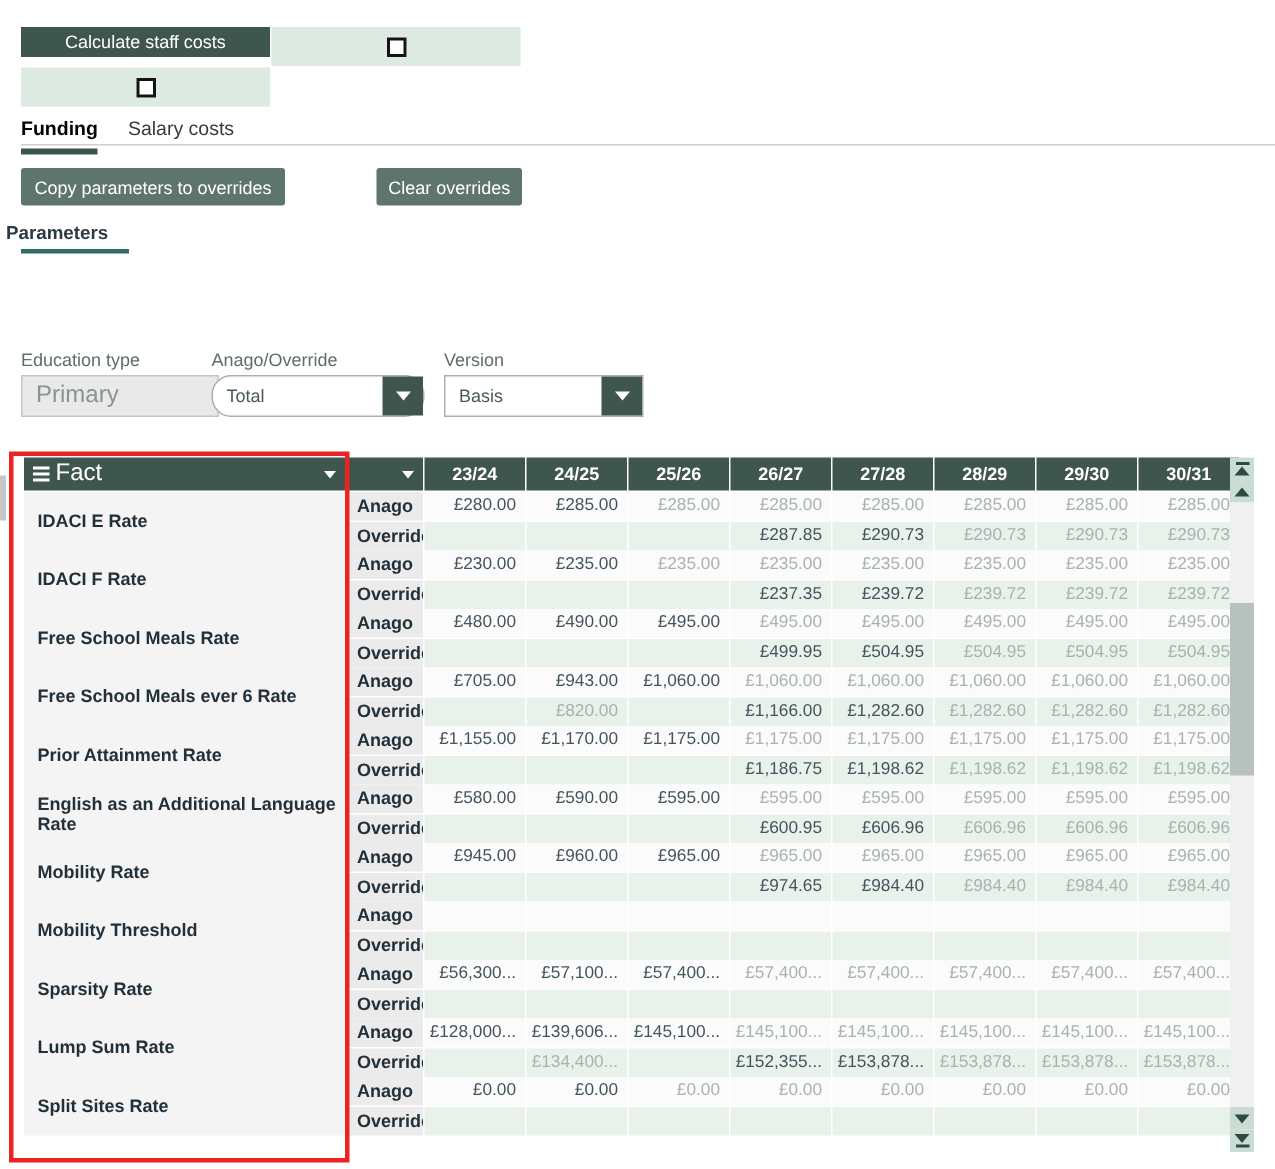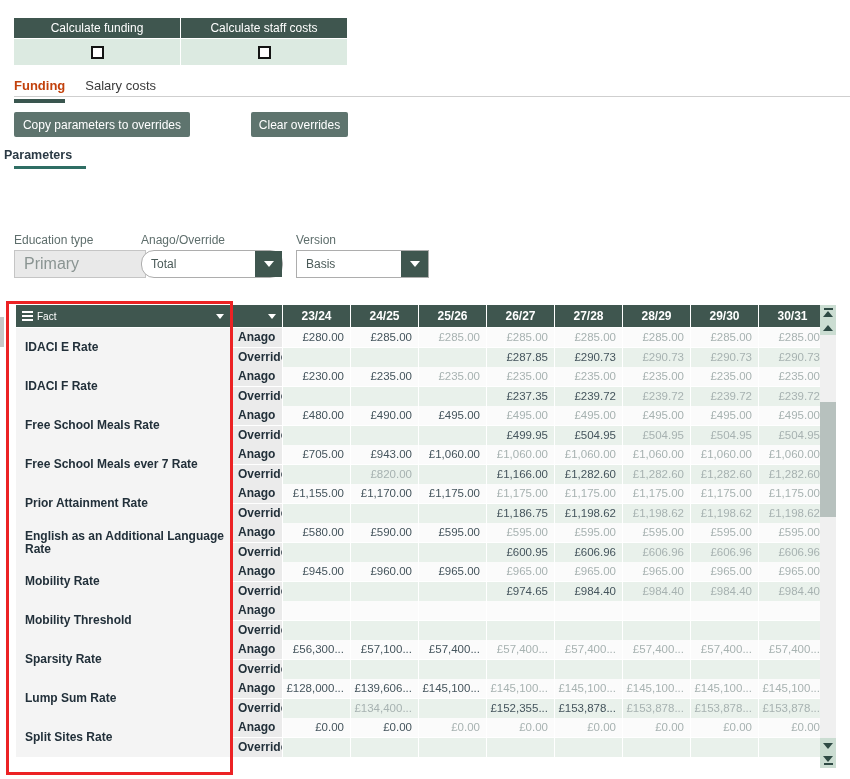--- a/index.html
+++ b/index.html
@@ -12,21 +12,21 @@
     grid-template-columns:166px 166px; gap:1px; background:#fff; }
   .ta-head { background:#3F564F; color:#fff; font-size:12px; height:20px;
     display:flex; align-items:center; justify-content:center; }
   .ta-check { background:#DCEAE1; height:26px; display:flex; align-items:center; justify-content:center; }
   .checkbox { width:13px; height:13px; background:#fff; border:2px solid #141414; cursor:pointer; }
 
   
   #tab-rule { position:absolute; left:14px; right:0; top:96px; height:1px; background:#CFCFCF; }
   #main-tabs { position:absolute; left:14px; top:78px; display:flex; gap:20px; }
   .main-tab { font-size:13px; color:#3A3A3A; padding-bottom:6px; cursor:pointer; }
-  .main-tab.active { color:#c2410c; font-weight:bold; border-bottom:4px solid #3A564F; }
+  .main-tab.active { color:#000000; font-weight:bold; border-bottom:4px solid #3A564F; }
 
   
   .btn { position:absolute; top:112px; height:25px; background:#5E746E; color:#fff;
     font-size:12px; border:none; border-radius:2px; cursor:pointer;
     display:flex; align-items:center; justify-content:center;
     font-family:"Liberation Sans","DejaVu Sans",sans-serif; }
   #btn-copy { left:14px; width:176px; }
   #btn-clear { left:251px; width:97px; }
 
   
@@ -45,21 +45,21 @@
   #sel-anago { left:141px; width:142px;border-radius:13px; } #sel-version { left:296px; width:133px; }
   .select .sel-text { flex:1; font-size:12px; color:#4A5A58; line-height:26px; padding-left:9px; }
   .sel-btn { width:27px; background:#3F564F; display:flex; align-items:center; justify-content:center; }
   .caret-w { width:0; height:0; border-left:5px solid transparent; border-right:5px solid transparent; border-top:6px solid #fff; }
   .caret-s { width:0; height:0; border-left:4px solid transparent; border-right:4px solid transparent; border-top:5px solid #fff; }
 
   
   #grid-header { position:absolute; left:16px; top:305px; display:grid;
     grid-template-columns:214px 51px repeat(8,67px); gap:1px; }
   #grid-header .hc { background:#3F564F; height:22px; color:#fff; display:flex; align-items:center; }
-  .fact-hc { padding:0 6px; font-size:10px; }
+  .fact-hc { padding:0 6px; font-size:16px; }
   .fact-hc .htitle { margin-left:4px; }
   .burger { display:inline-block; width:11px; height:2px; background:#fff;
     box-shadow:0 -4px 0 #fff, 0 4px 0 #fff; margin-top:0px; }
   .h-spacer { flex:1; }
   .ycell { justify-content:center; font-size:12px; font-weight:600; }
 
   #grid-body { position:absolute; left:16px; top:328px; }
   .fact-group { display:grid; grid-template-columns:214px 51px repeat(8,67px);
     grid-auto-rows:19px; gap:1px; margin-bottom:0; background:#fff; }
   .c { overflow:hidden; white-space:nowrap; }
@@ -90,21 +90,20 @@
   #highlight-rect { position:absolute; left:6px; top:301px; width:227px; height:474px;
     border:3px solid #EC2224; pointer-events:none; z-index:50; }
   #left-sliver { position:absolute; left:0; top:317px; width:4px; height:30px; background:#C7C7C7; }
 </style>
 </head>
 <body>
 
 <div id="page">
 
   <div id="top-actions">
-    <div class="ta-head">Calculate funding</div>
     <div class="ta-head">Calculate staff costs</div>
     <div class="ta-check">
       <div class="checkbox"></div>
     </div>
     <div class="ta-check">
       <div class="checkbox"></div>
     </div>
   </div>
 
   <div id="tab-rule"></div>
@@ -219,21 +218,21 @@
         <div class="c val ov"></div>
         <div class="c val ov"></div>
         <div class="c val ov"></div>
         <div class="c val ov">£499.95</div>
         <div class="c val ov">£504.95</div>
         <div class="c val ov muted">£504.95</div>
         <div class="c val ov muted">£504.95</div>
         <div class="c val ov muted">£504.95</div>
       </div>
       <div class="fact-group">
-        <div class="c fact">Free School Meals ever 7 Rate</div>
+        <div class="c fact">Free School Meals ever 6 Rate</div>
         <div class="c lbl">Anago</div>
         <div class="c val an">£705.00</div>
         <div class="c val an">£943.00</div>
         <div class="c val an">£1,060.00</div>
         <div class="c val an muted">£1,060.00</div>
         <div class="c val an muted">£1,060.00</div>
         <div class="c val an muted">£1,060.00</div>
         <div class="c val an muted">£1,060.00</div>
         <div class="c val an muted">£1,060.00</div>
         <div class="c lbl">Override</div>

